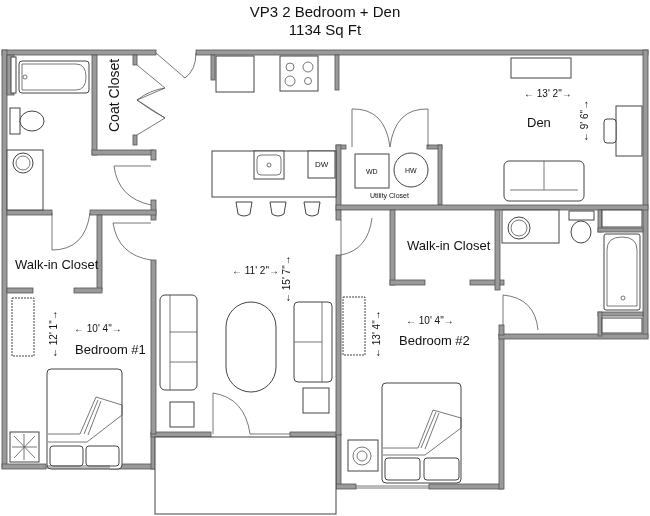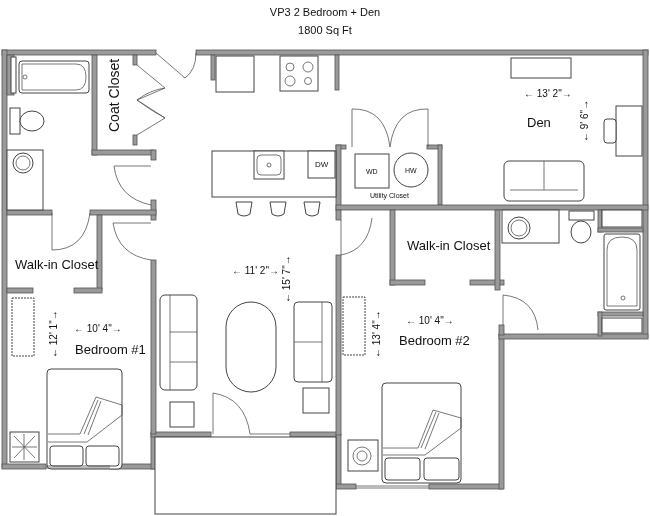--- a/index.html
+++ b/index.html
@@ -1,30 +1,30 @@
 <!DOCTYPE html>
 <html><head>
 <meta charset="utf-8">
 <style>
   html, body { margin: 0; padding: 0; background: #ffffff; }
   body { width: 650px; height: 516px; position: relative; overflow: hidden; font-family: "Liberation Sans", sans-serif; }
-  .title { position: absolute; left: 0; width: 650px; text-align: center; color: #111; font-size: 11px; line-height: 18px; }
+  .title { position: absolute; left: 0; width: 650px; text-align: center; color: #111; font-size: 15px; line-height: 18px; }
   #t1 { top: 3px; }
   #t2 { top: 21px; }
   svg { position: absolute; left: 0; top: 0; }
   .wall { fill: #9a9a9a; stroke: #555; stroke-width: 0.8; }
   .fx { fill: #fff; stroke: #444; stroke-width: 1; }
   .thin { fill: none; stroke: #555; stroke-width: 0.8; }
   .lbl { font-family: "Liberation Sans", sans-serif; fill: #111; }
 </style>
 </head>
 <body>
 
 <div class="title" id="t1">VP3 2 Bedroom + Den</div>
-<div class="title" id="t2">1800 Sq Ft</div>
+<div class="title" id="t2">1134 Sq Ft</div>
 
 <svg width="650" height="516" viewBox="0 0 650 516">
 
   <g>
 
     <rect class="wall" x="2" y="50" width="154" height="5"></rect>
     <rect class="wall" x="196" y="50" width="452" height="5"></rect>
 
     <rect class="wall" x="2" y="50" width="5" height="418"></rect>
 

